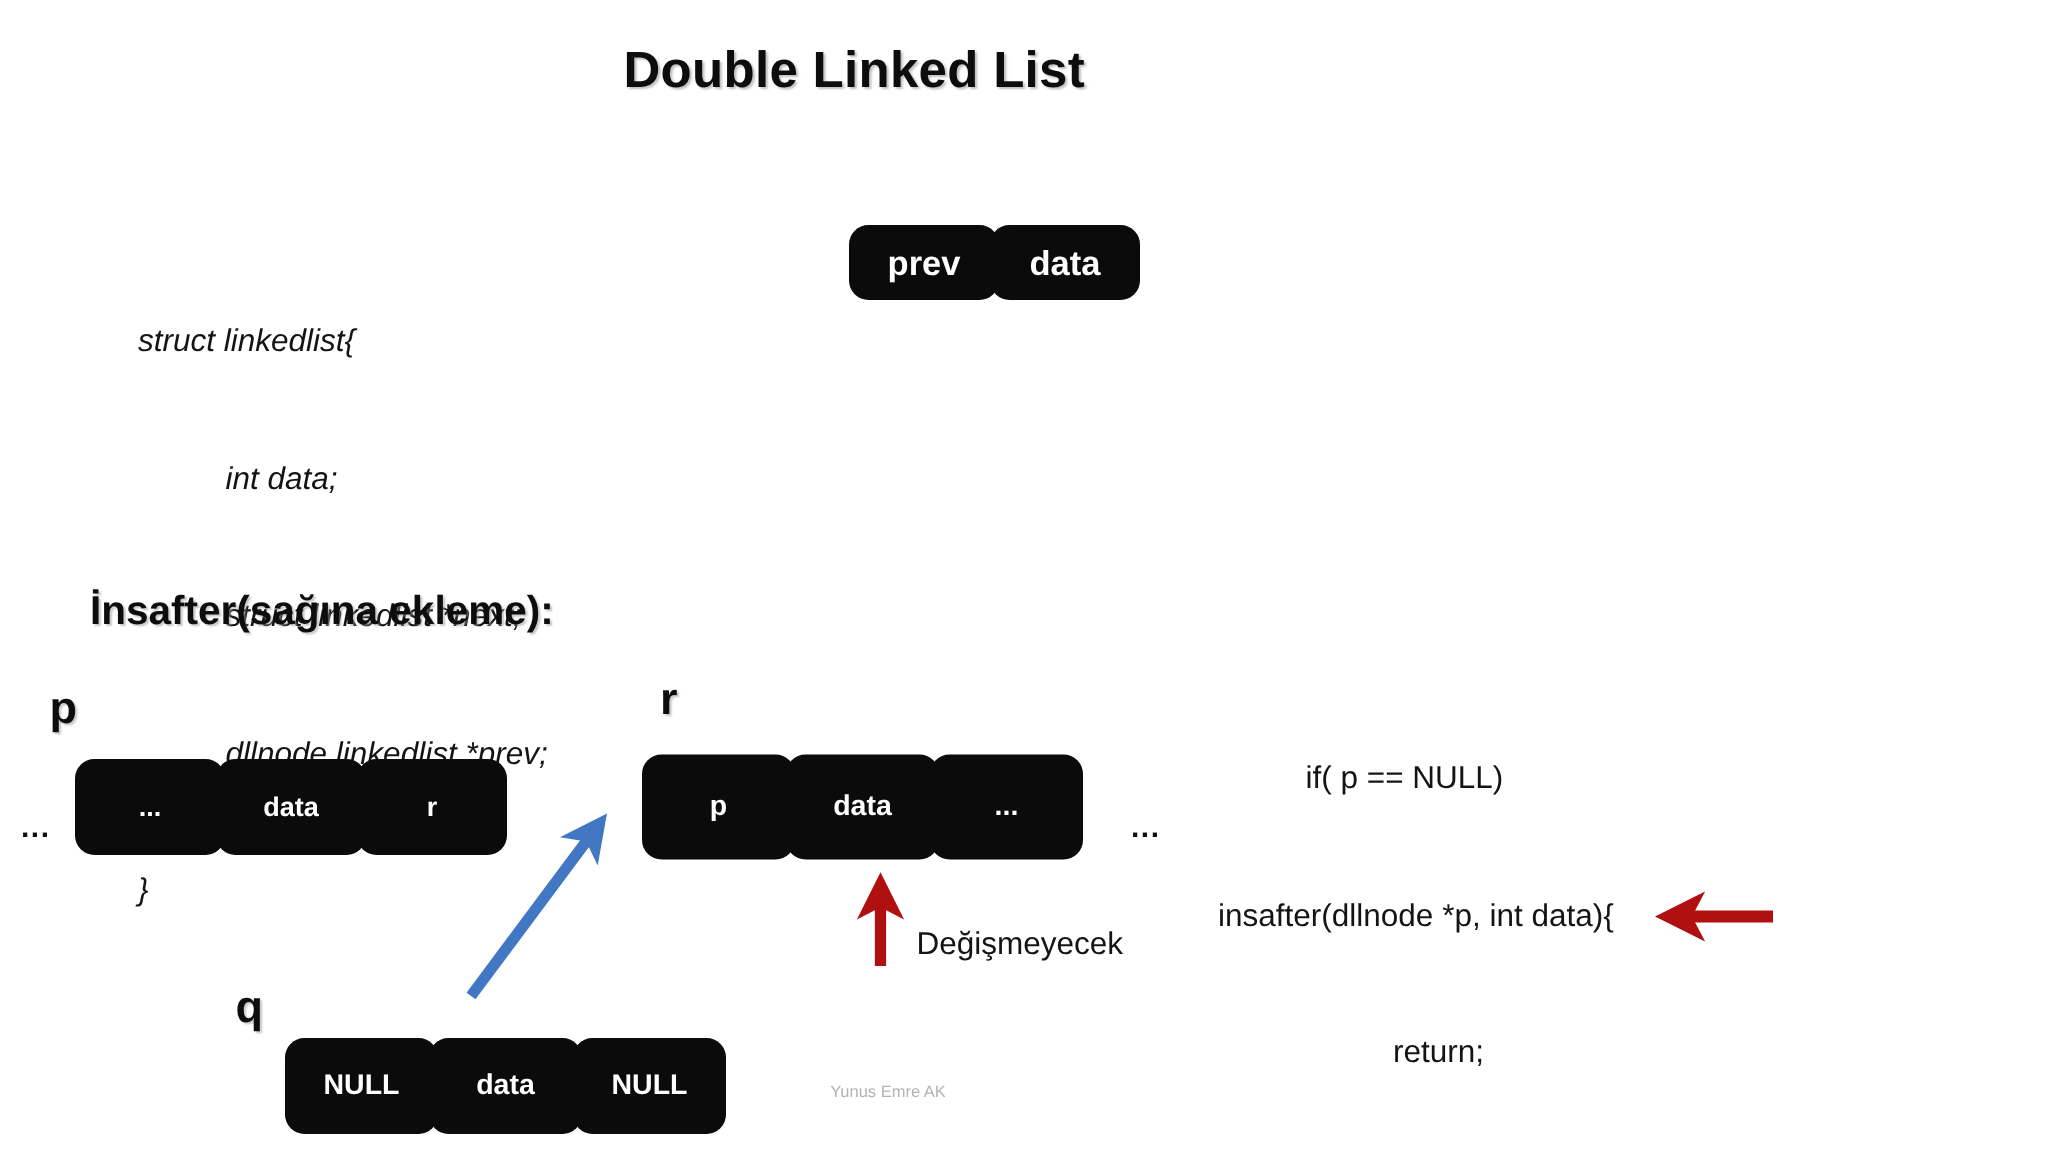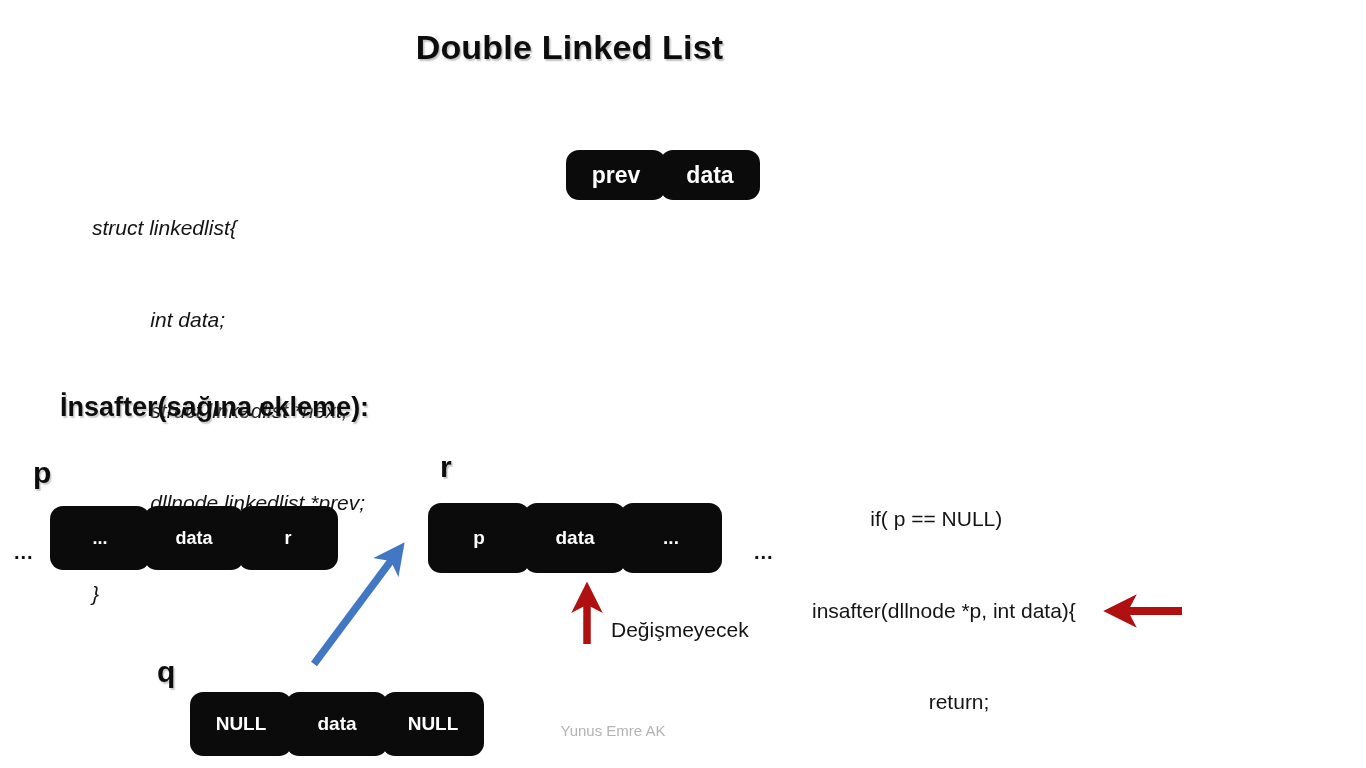--- a/index.html
+++ b/index.html
@@ -157,23 +157,22 @@
     color: #141414;
   }
 
   
   .footer-credit {
     position: absolute;
     left: 0;
     top: 722px;
     width: 1184px;
     text-align: center;
-    font-size: 15px;
+    font-size: 11px;
     color: #b3b3b3;
-    margin-left: 21px;
   }
 </style>
 </head>
 <body>
 
 <div class="slide">
 
   <div class="slide-title">Double Linked List</div>
 
   <div class="code-block code-struct">

